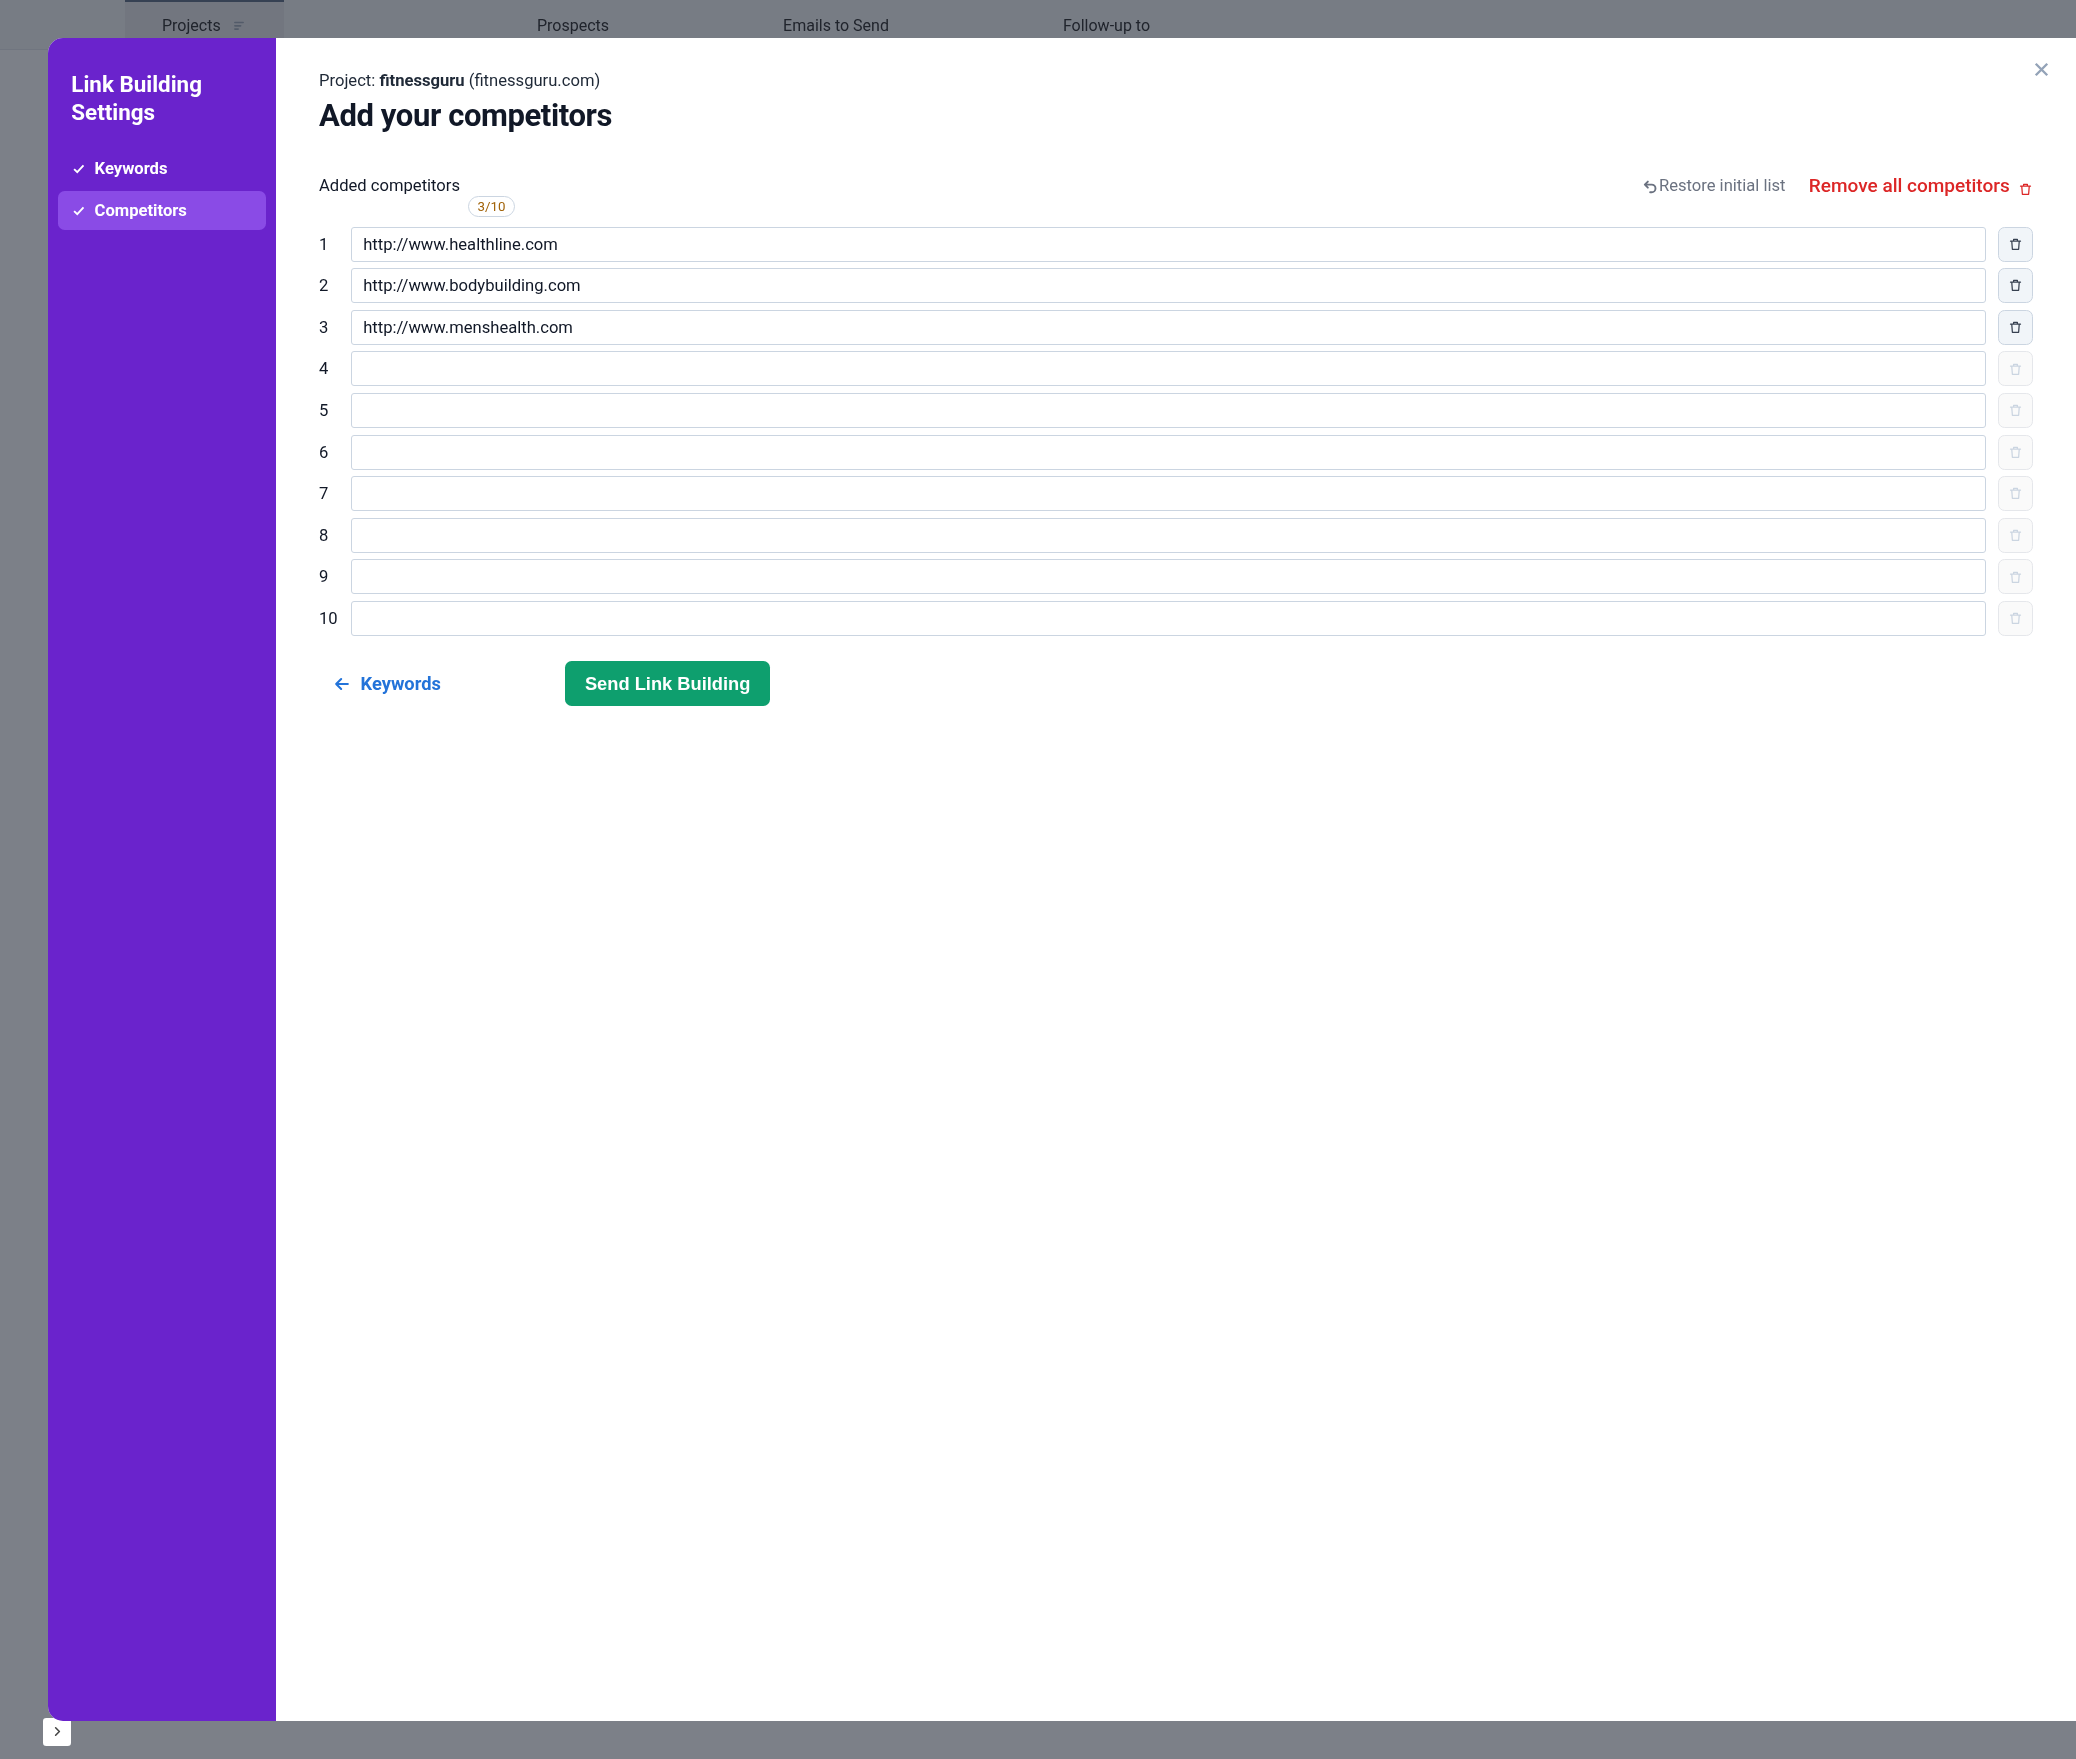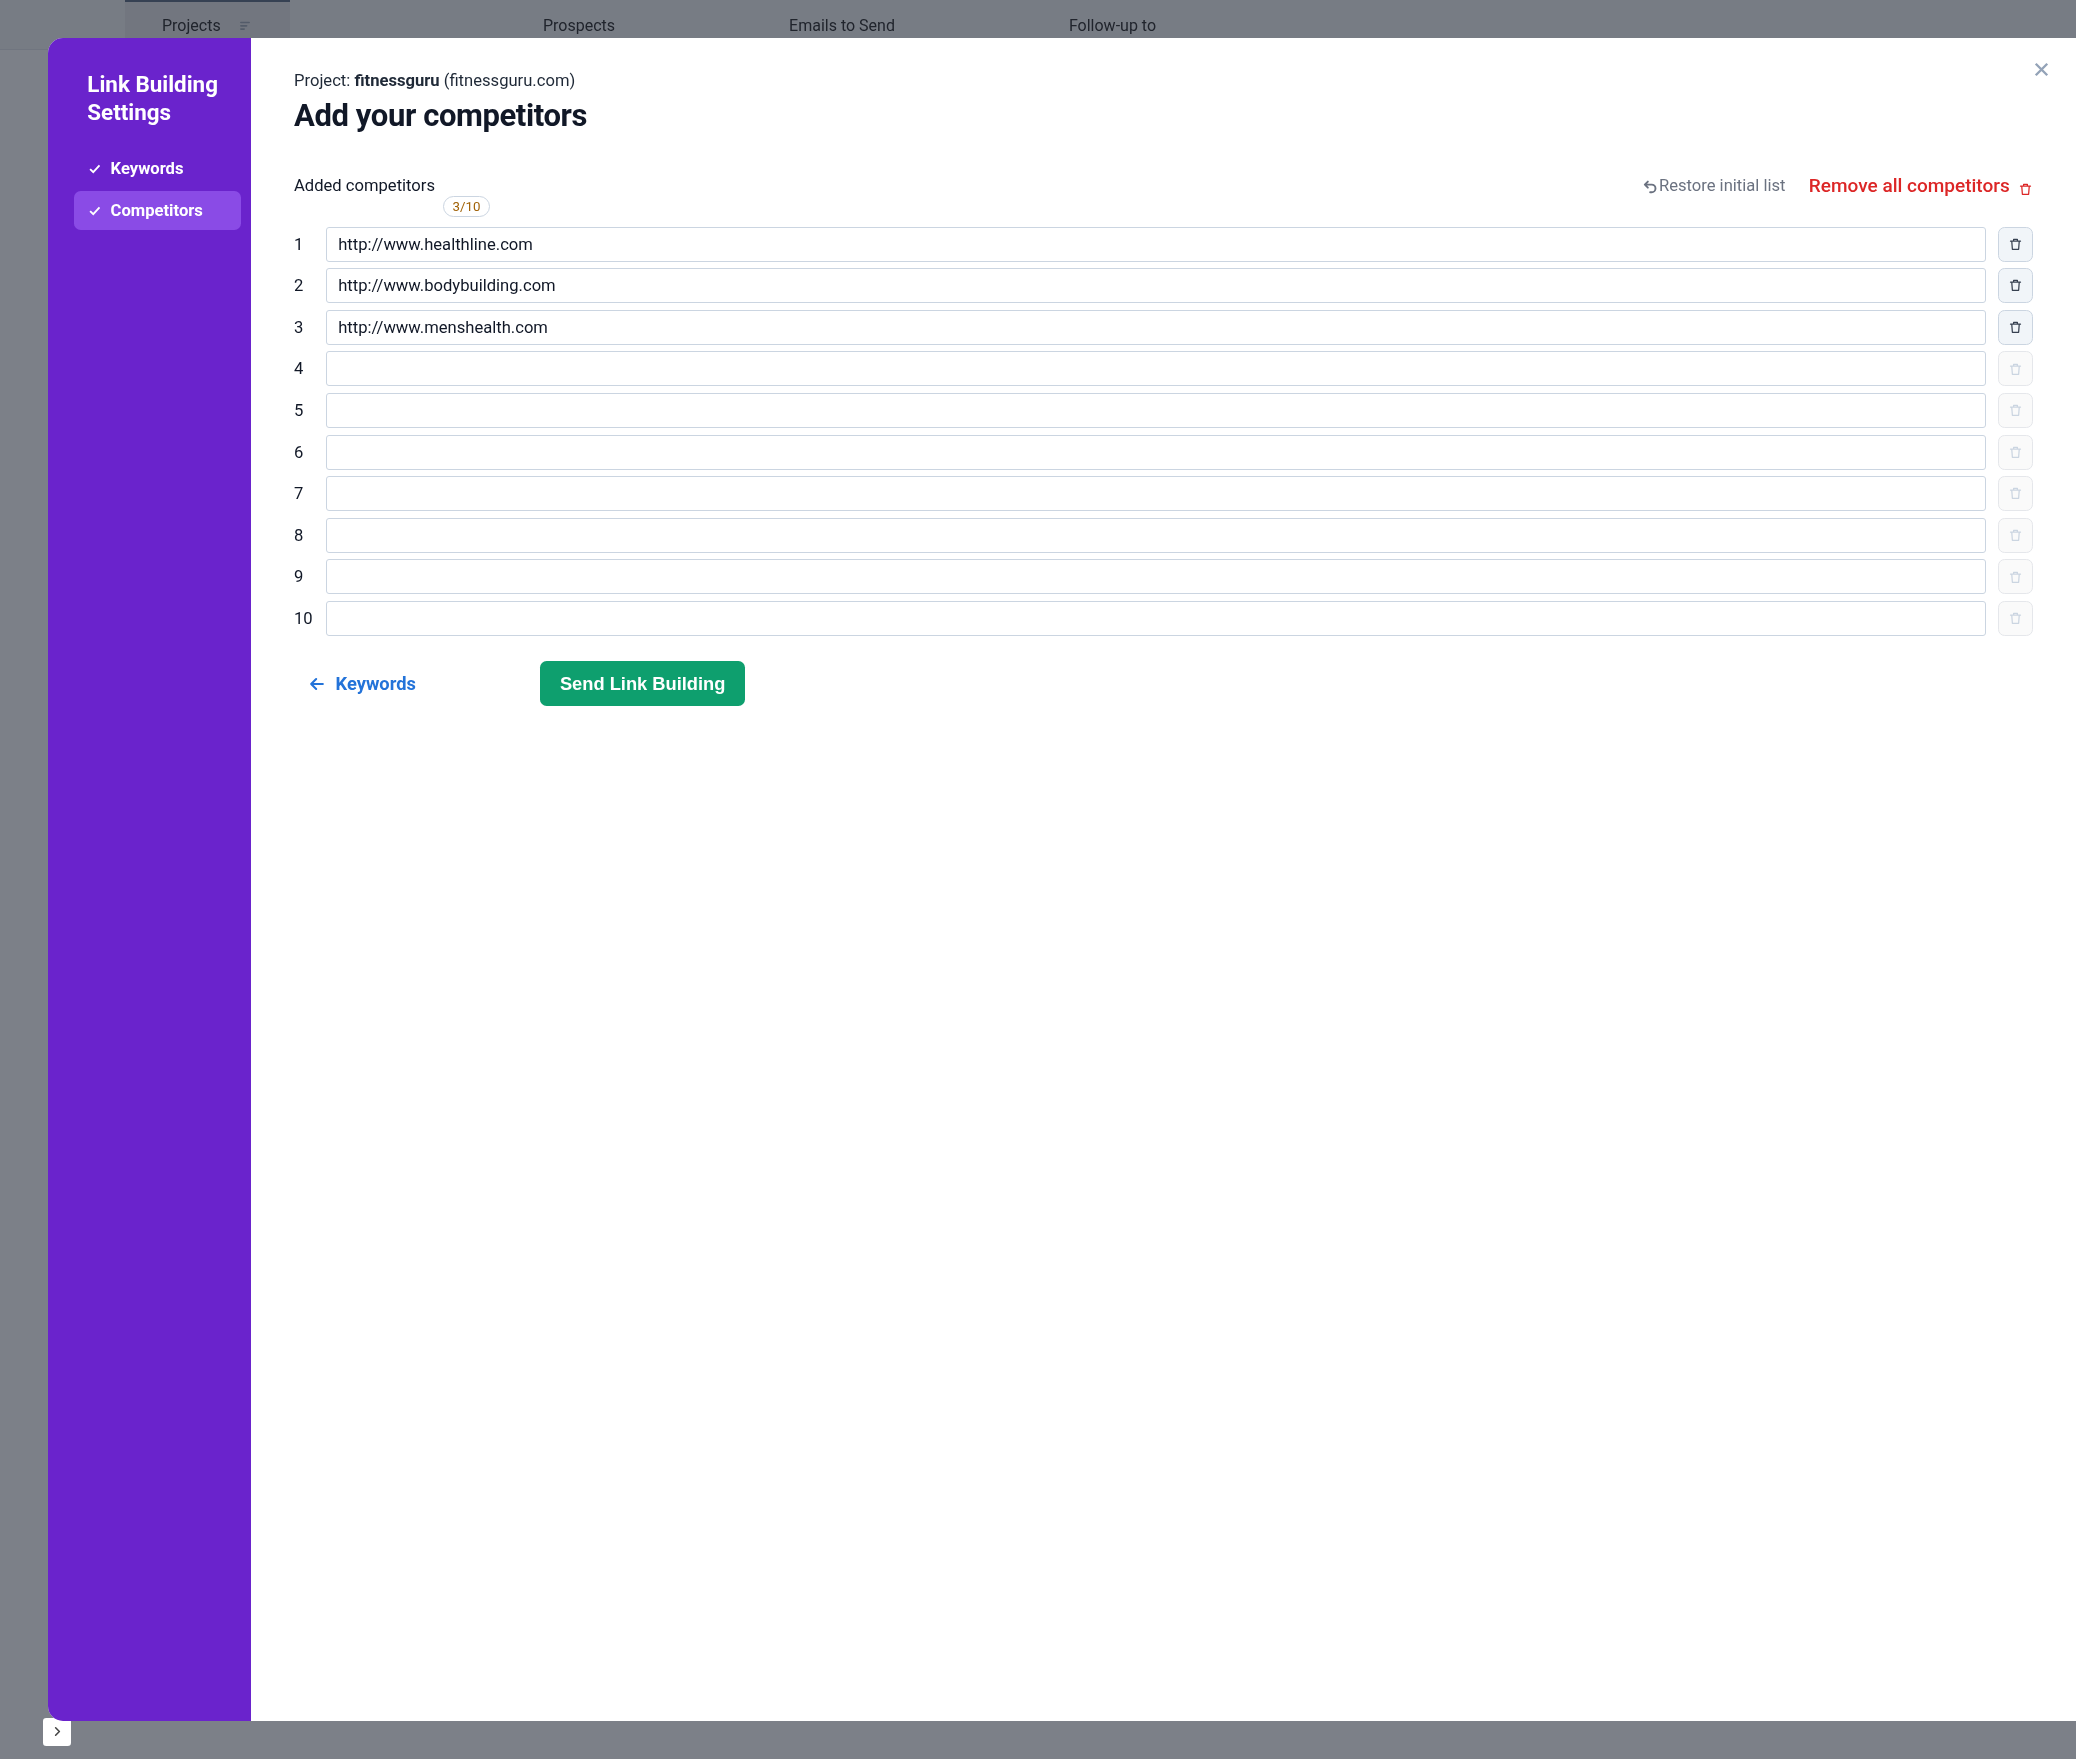--- a/index.html
+++ b/index.html
@@ -24,21 +24,21 @@
     height: 50px;
     padding-left: 125px;
     align-items: stretch;
   }
   .bg-tab {
     padding: 0 37px;
     display: flex;
     align-items: center;
     font-size: 16px;
     color: #333;
-    gap: 19px;
+    gap: 13px;
     border-top: 2.5px solid transparent;
   }
   .bg-tab.projects {
     background: #e8e9ec;
     border-top: 2.5px solid #64748b;
   }
   .sort-icon {
     width: 13.3px;
     height: 11.6px;
     opacity: 0.5;
@@ -68,24 +68,24 @@
     top: 38px;
     left: 48px;
     right: 0;
     bottom: 38px;
     background: #fff;
     border-radius: 15px 0 0 15px;
     overflow: hidden;
     display: flex;
   }
   .sidebar {
-    width: 203px;
+    width: 228px;
     background: #6a23cc;
     color: #fff;
-    padding: 32px 10px 10px 26px;
+    padding: 32px 10px 10px 10px;
     flex-shrink: 0;
   }
   .sidebar-title {
     font-size: 22.4px;
     font-weight: 700;
     line-height: 1.25;
     padding: 0 13.3px 23px 13.3px;
   }
   .step {
     display: flex;

